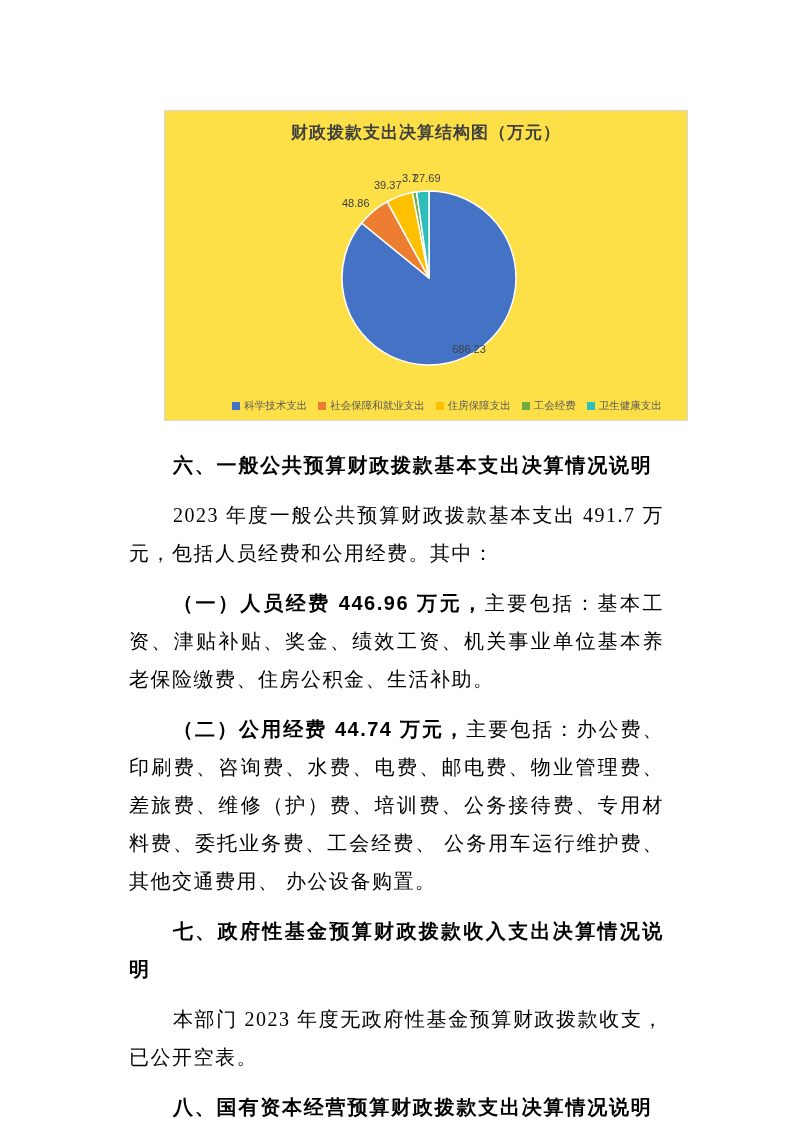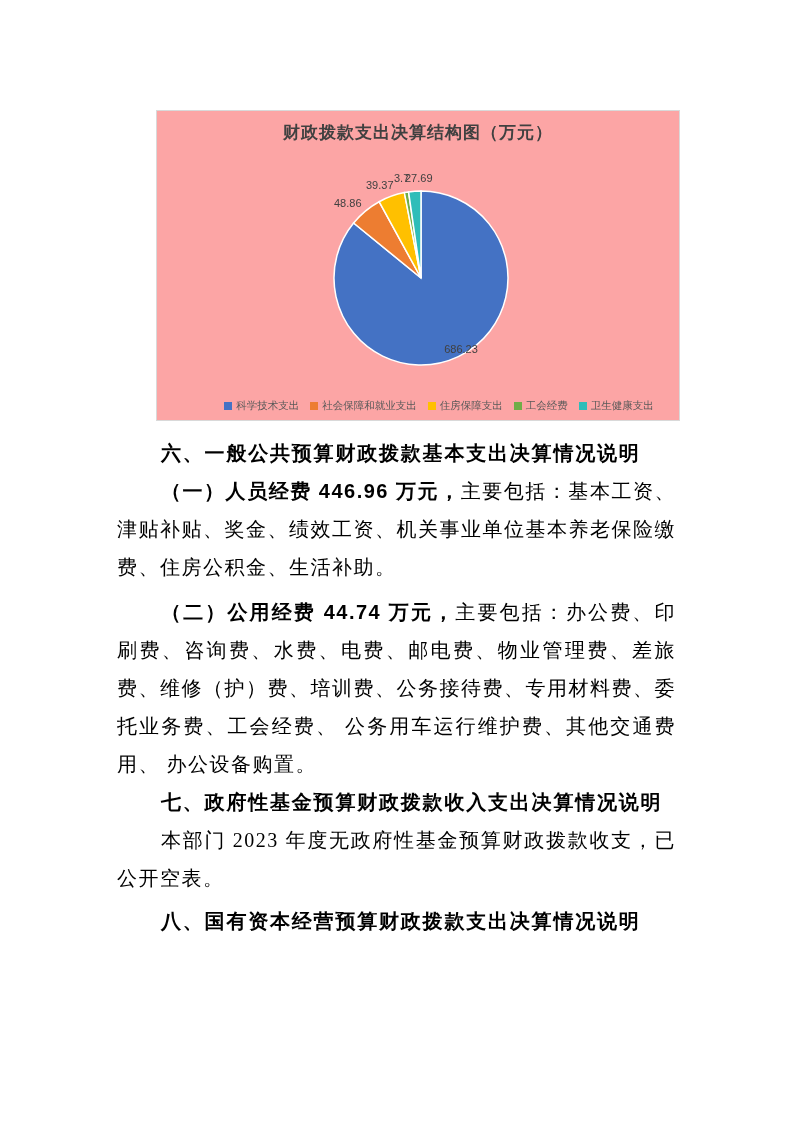--- a/index.html
+++ b/index.html
@@ -5,23 +5,23 @@
   html,body{margin:0;padding:0;background:#ffffff;}
   .page{
     position:relative;
     width:793px;height:1122px;
     background:#ffffff;
     font-family:"Liberation Serif", serif;
     overflow:hidden;
   }
   
   .chart-card{
-    position:absolute;left:156px;top:110px;
+    position:absolute;left:164px;top:110px;
     width:524px;height:311px;
-    background:#fca5a5;
+    background:#fde047;
     border:1px solid #d9d9d9;
     box-sizing:border-box;
   }
   .chart-title{
     position:absolute;top:10px;left:0;width:100%;
     text-align:center;
     font-family:"Liberation Serif", serif;
     font-weight:700;
     font-size:17px;
     color:#404040;
@@ -50,21 +50,21 @@
   .swatch{width:8px;height:8px;display:inline-block;margin-right:4px;flex:none;}
   
   .content{
     position:absolute;left:117px;top:434px;width:559px;
     font-size:20px;
     line-height:38px;
     color:#000000;
     text-align:justify;
     letter-spacing:1.5px;
   }
-  .content p,.content h2{margin:0;padding:0;}
+  .content p,.content h2{margin:12px;padding:0;}
   .content h2{
     font-family:"Liberation Sans", sans-serif;
     font-size:20px;
     font-weight:700;
     text-indent:44px;
     letter-spacing:1.8px;
   }
   .content p{text-indent:44px;}
   .run-bold{
     font-family:"Liberation Sans", sans-serif;
@@ -115,20 +115,23 @@
       <span class="legend-item">
         <span class="swatch" style="background: rgb(47, 189, 185);"></span>
         <span>卫生健康支出</span>
       </span>
     </div>
   </div>
 
   <div class="content">
     <h2>六、一般公共预算财政拨款基本支出决算情况说明</h2>
     <p>
+      <span>2023 年度一般公共预算财政拨款基本支出 491.7 万元，包括人员经费和公用经费。其中：</span>
+    </p>
+    <p>
       <span class="run-bold">（一）人员经费 446.96 万元，</span><span>主要包括：基本工资、津贴补贴、奖金、绩效工资、机关事业单位基本养老保险缴费、住房公积金、生活补助。</span>
     </p>
     <p class="p-gap">
       <span class="run-bold">（二）公用经费 44.74 万元，</span><span>主要包括：办公费、印刷费、咨询费、水费、电费、邮电费、物业管理费、差旅费、维修（护）费、培训费、公务接待费、专用材料费、委托业务费、工会经费、 公务用车运行维护费、其他交通费用、 办公设备购置。</span>
     </p>
     <h2>七、政府性基金预算财政拨款收入支出决算情况说明</h2>
     <p>
       <span>本部门 2023 年度无政府性基金预算财政拨款收支，已公开空表。</span>
     </p>
     <h2 class="h-gap">八、国有资本经营预算财政拨款支出决算情况说明</h2>

